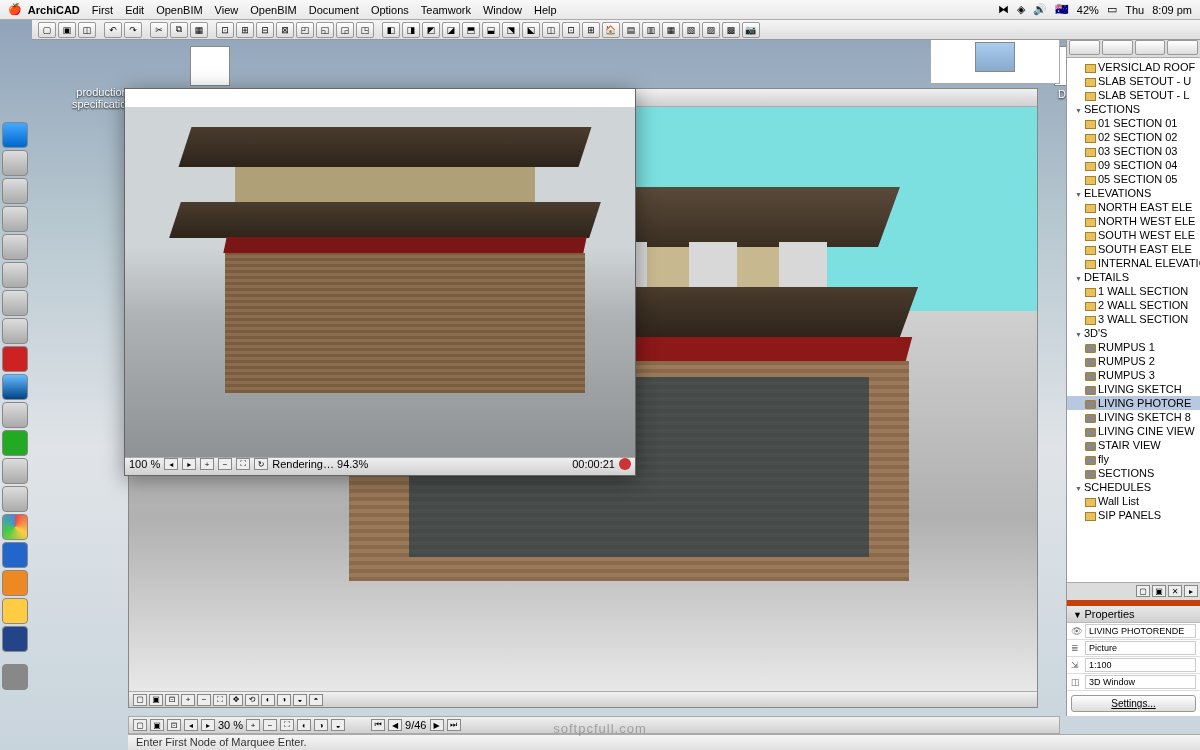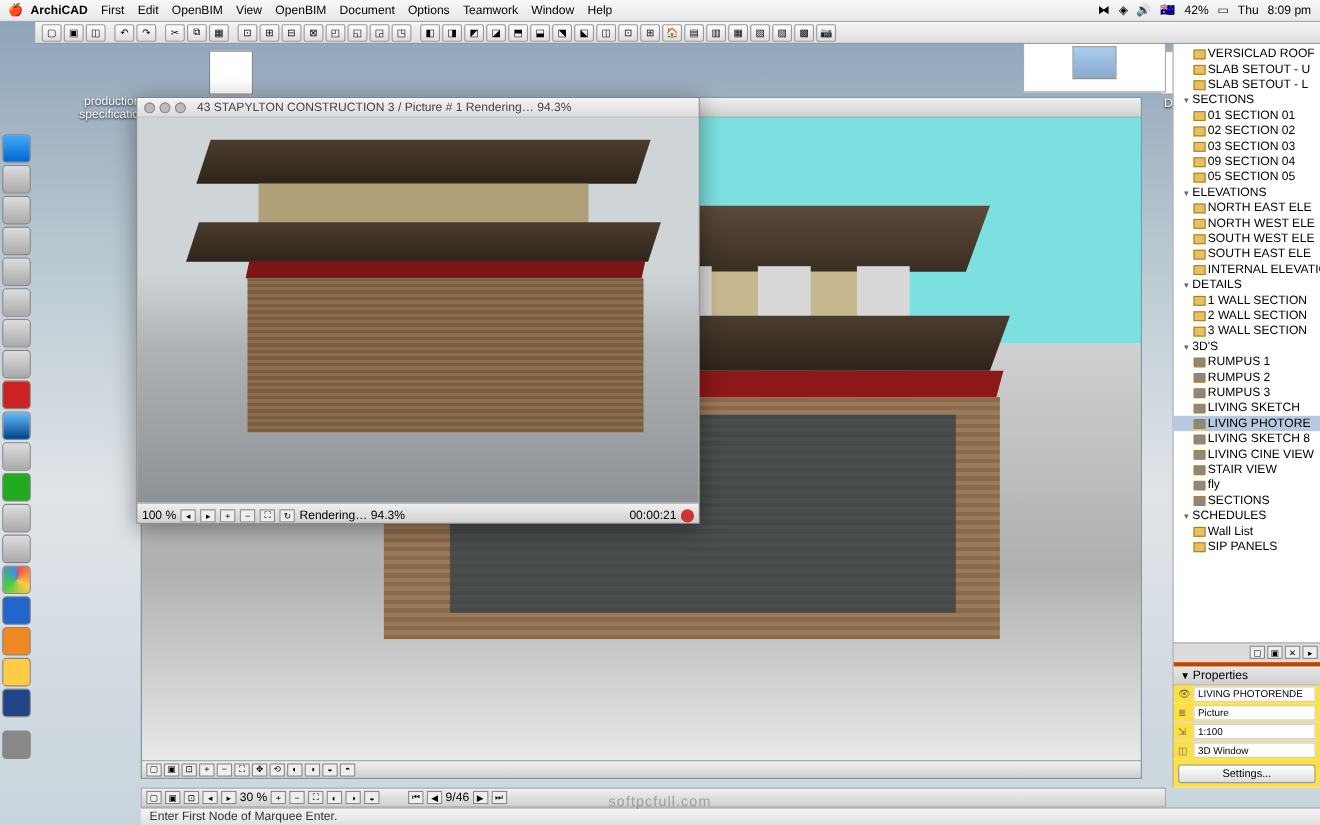--- a/index.html
+++ b/index.html
@@ -41,48 +41,48 @@
 .wall-lower { position: absolute; top: 194px; left: 100px; width: 560px; height: 220px; background: repeating-linear-gradient(0deg, #8a6a4a 0 4px, #9a7a5a 4px 8px); }
 .glass { position: absolute; top: 210px; left: 160px; width: 460px; height: 180px; background: rgba(40,60,70,0.7); }
 .pillar { position: absolute; width: 48px; height: 150px; background: #d8d8d8; top: 75px; }
 
 
 .renderwin { position: absolute; top: 88px; left: 124px; width: 512px; height: 388px; background: #fff; border: 1px solid #666; box-shadow: 0 4px 20px rgba(0,0,0,0.4); z-index: 50; }
 .renderwin .titlebar { height: 18px; background: linear-gradient(#f5f5f5,#dcdcdc); border-bottom: 1px solid #aaa; display: flex; align-items: center; padding: 0 6px; font-size: 10px; color: #444; }
 .traffic { display: flex; gap: 4px; margin-right: 10px; }
 .traffic span { width: 10px; height: 10px; border-radius: 50%; background: #bbb; border: 1px solid #888; }
 .renderwin .canvas { position: absolute; top: 18px; left: 0; right: 0; bottom: 18px; background: linear-gradient(to bottom, #cfd4d6 0%, #cfd4d6 40%, #aeb2b4 60%, #8e9294 100%); overflow: hidden; }
-.renderwin .bottombar { position: absolute; bottom: 0; left: 0; right: 0; height: 18px; background: linear-gradient(#f0f0f0,#d0d0d0); display: flex; align-items: flex-end; gap: 4px; padding: 0 4px; font-size: 9px; border-top: 1px solid #aaa; }
+.renderwin .bottombar { position: absolute; bottom: 0; left: 0; right: 0; height: 18px; background: linear-gradient(#f0f0f0,#d0d0d0); display: flex; align-items: flex-start; gap: 4px; padding: 0 4px; font-size: 9px; border-top: 1px solid #aaa; }
 .r-building { position: absolute; left: 40px; top: 10px; width: 440px; height: 340px; }
 .r-roof1 { position: absolute; top: 10px; left: 20px; width: 400px; height: 40px; background: linear-gradient(#4a3c2e,#2e241a); transform: skewX(-18deg); }
 .r-roof2 { position: absolute; top: 85px; left: 10px; width: 420px; height: 36px; background: linear-gradient(#4a3c2e,#2e241a); transform: skewX(-18deg); }
 .r-wall { position: absolute; top: 50px; left: 70px; width: 300px; height: 70px; background: #b0a078; }
 .r-awning { position: absolute; top: 120px; left: 60px; width: 360px; height: 16px; background: #7c1515; transform: skewX(-12deg); }
 .r-lower { position: absolute; top: 136px; left: 60px; width: 360px; height: 140px; background: repeating-linear-gradient(0deg, #7a5c3e 0 3px, #8a6c4e 3px 6px); }
 .stopbtn { width: 12px; height: 12px; background: #c33; border-radius: 50%; }
 
 
-.navigator { position: absolute; top: 4px; right: 0; width: 134px; bottom: 34px; background: #ececec; border-left: 1px solid #999; z-index: 70; display: flex; flex-direction: column; font-size: 10px; }
+.navigator { position: absolute; top: 22px; right: 0; width: 134px; bottom: 34px; background: #ececec; border-left: 1px solid #999; z-index: 70; display: flex; flex-direction: column; font-size: 10px; }
 .nav-title { height: 16px; background: linear-gradient(#e8e8e8,#d0d0d0); padding: 1px 6px; border-bottom: 1px solid #aaa; font-size: 9px; color: #555; }
 .nav-tabs { height: 20px; display: flex; gap: 2px; padding: 2px; background: #dcdcdc; border-bottom: 1px solid #aaa; }
 .nav-tab { flex: 1; border: 1px solid #999; background: linear-gradient(#fff,#ddd); border-radius: 2px; }
 .nav-tree { flex: 1; overflow: auto; padding: 2px 0; background: #fff; }
 .tree-item { padding: 1px 2px 1px 18px; white-space: nowrap; cursor: default; position: relative; overflow: hidden; }
 .tree-item.sel { background: #b8c8e0; }
 .tree-item.hdr { padding-left: 8px; font-weight: normal; }
 .tree-item.hdr::before { content: "▼"; font-size: 7px; margin-right: 2px; color: #666; }
 .ticon { display: inline-block; width: 11px; height: 9px; margin-right: 2px; background: #e8c060; border: 1px solid #aa8020; vertical-align: middle; }
 .ticon.cam { background: #888; border-radius: 1px; }
 .nav-toolbar { height: 18px; background: #dcdcdc; border-top: 1px solid #aaa; display: flex; gap: 2px; padding: 2px; justify-content: flex-end; }
-.nav-props { background: #fde047; border-top: 4px solid #c2410c; }
+.nav-props { background: #ffffff; border-top: 6px solid #c2410c; }
 .prop-hdr { padding: 2px 6px; background: linear-gradient(#e8e8e8,#d0d0d0); border-bottom: 1px solid #bbb; font-size: 9px; }
 .prop-row { display: flex; align-items: center; padding: 1px 4px; border-bottom: 1px solid #ddd; }
 .prop-row .picon { width: 14px; font-size: 9px; color: #666; }
 .prop-row .pval { flex: 1; background: #fff; border: 1px solid #ccc; padding: 1px 3px; font-size: 9px; }
-.settings-btn { margin: 4px; padding: 2px; text-align: center; background: linear-gradient(#fff,#ddd); border: 1px solid #999; border-radius: 3px; font-size: 10px; }
+.settings-btn { margin: 4px; padding: 2px; text-align: center; background: linear-gradient(#fff,#ddd); border: 1px solid #999; border-radius: 3px; font-size: 10px; text-decoration: underline; }
 
 
 .thumb-strip { position: absolute; top: 30px; right: 140px; width: 130px; height: 54px; background: #fff; border: 1px solid #aaa; z-index: 60; display: flex; align-items: center; justify-content: center; }
 .thumb-strip .thumb { width: 40px; height: 30px; background: linear-gradient(#ace,#8ac); border: 1px solid #888; }
 
 
 .planbar { position: absolute; bottom: 16px; left: 128px; right: 140px; height: 18px; background: linear-gradient(#f0f0f0,#d0d0d0); border: 1px solid #aaa; display: flex; align-items: center; gap: 3px; padding: 0 4px; font-size: 9px; z-index: 30; }
 
 
 .statusbar { position: absolute; bottom: 0; left: 128px; right: 0; height: 16px; background: linear-gradient(#f5f5f5,#e0e0e0); border-top: 1px solid #aaa; padding: 1px 8px; font-size: 10px; z-index: 40; color: #333; }
@@ -225,28 +225,20 @@
     <div class="bbtn">✥</div>
     <div class="bbtn">⟲</div>
     <div class="bbtn">◐</div>
     <div class="bbtn">◑</div>
     <div class="bbtn">◒</div>
     <div class="bbtn">◓</div>
   </div>
 </div>
 
 <div class="renderwin">
-  <div class="titlebar">
-    <div class="traffic">
-      <span></span>
-      <span></span>
-      <span></span>
-    </div>
-    <span>43 STAPYLTON CONSTRUCTION 3 / Picture # 1    Rendering… 94.3%</span>
-  </div>
   <div class="canvas">
     <div class="r-building">
       <div class="r-roof1"></div>
       <div class="r-wall"></div>
       <div class="r-roof2"></div>
       <div class="r-awning"></div>
       <div class="r-lower"></div>
     </div>
   </div>
   <div class="bottombar">

